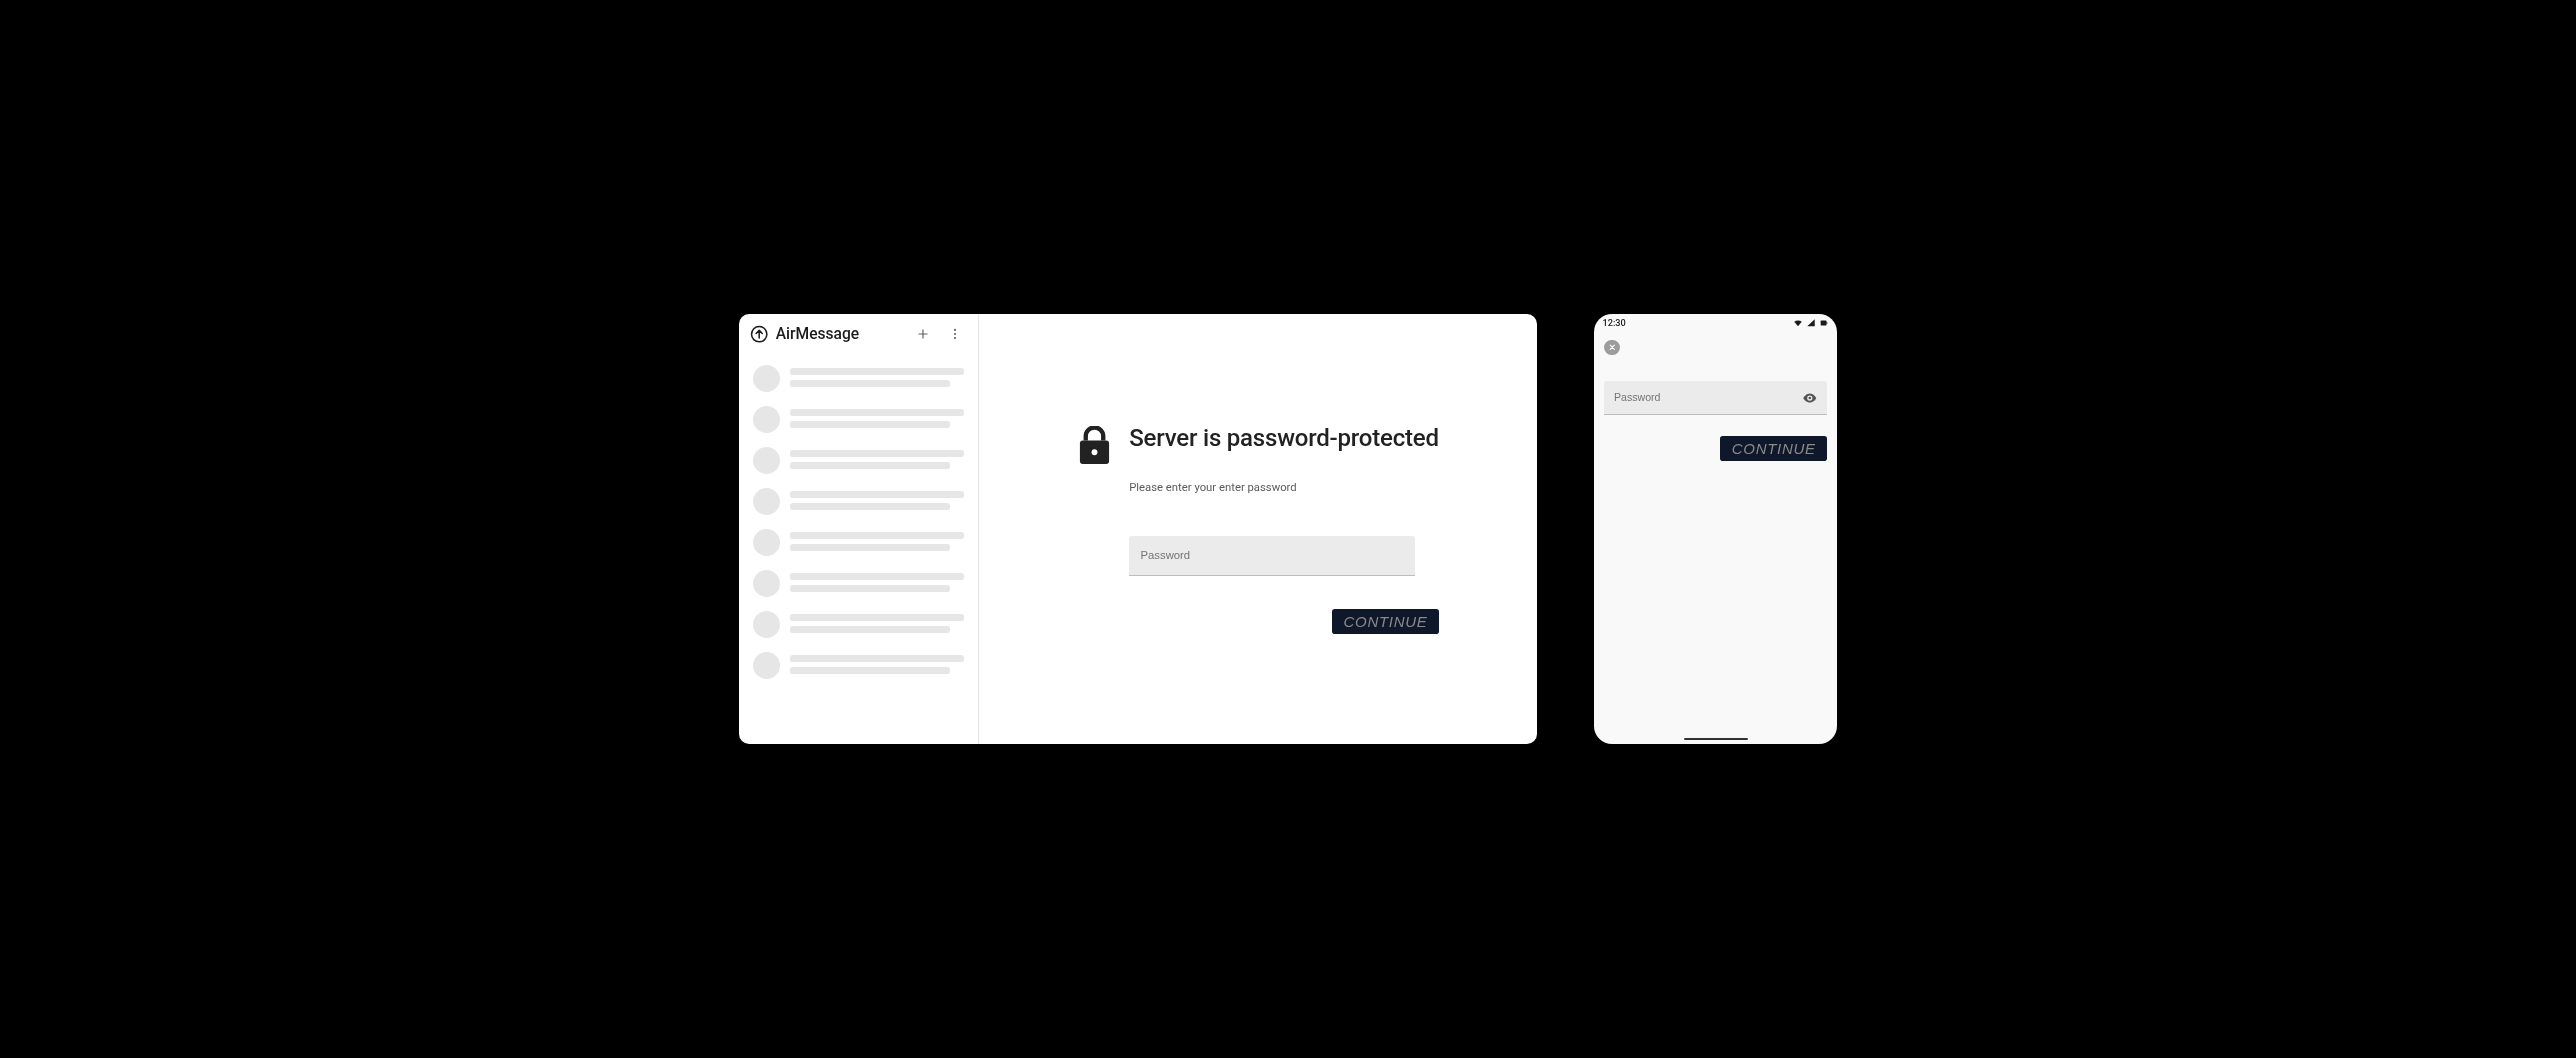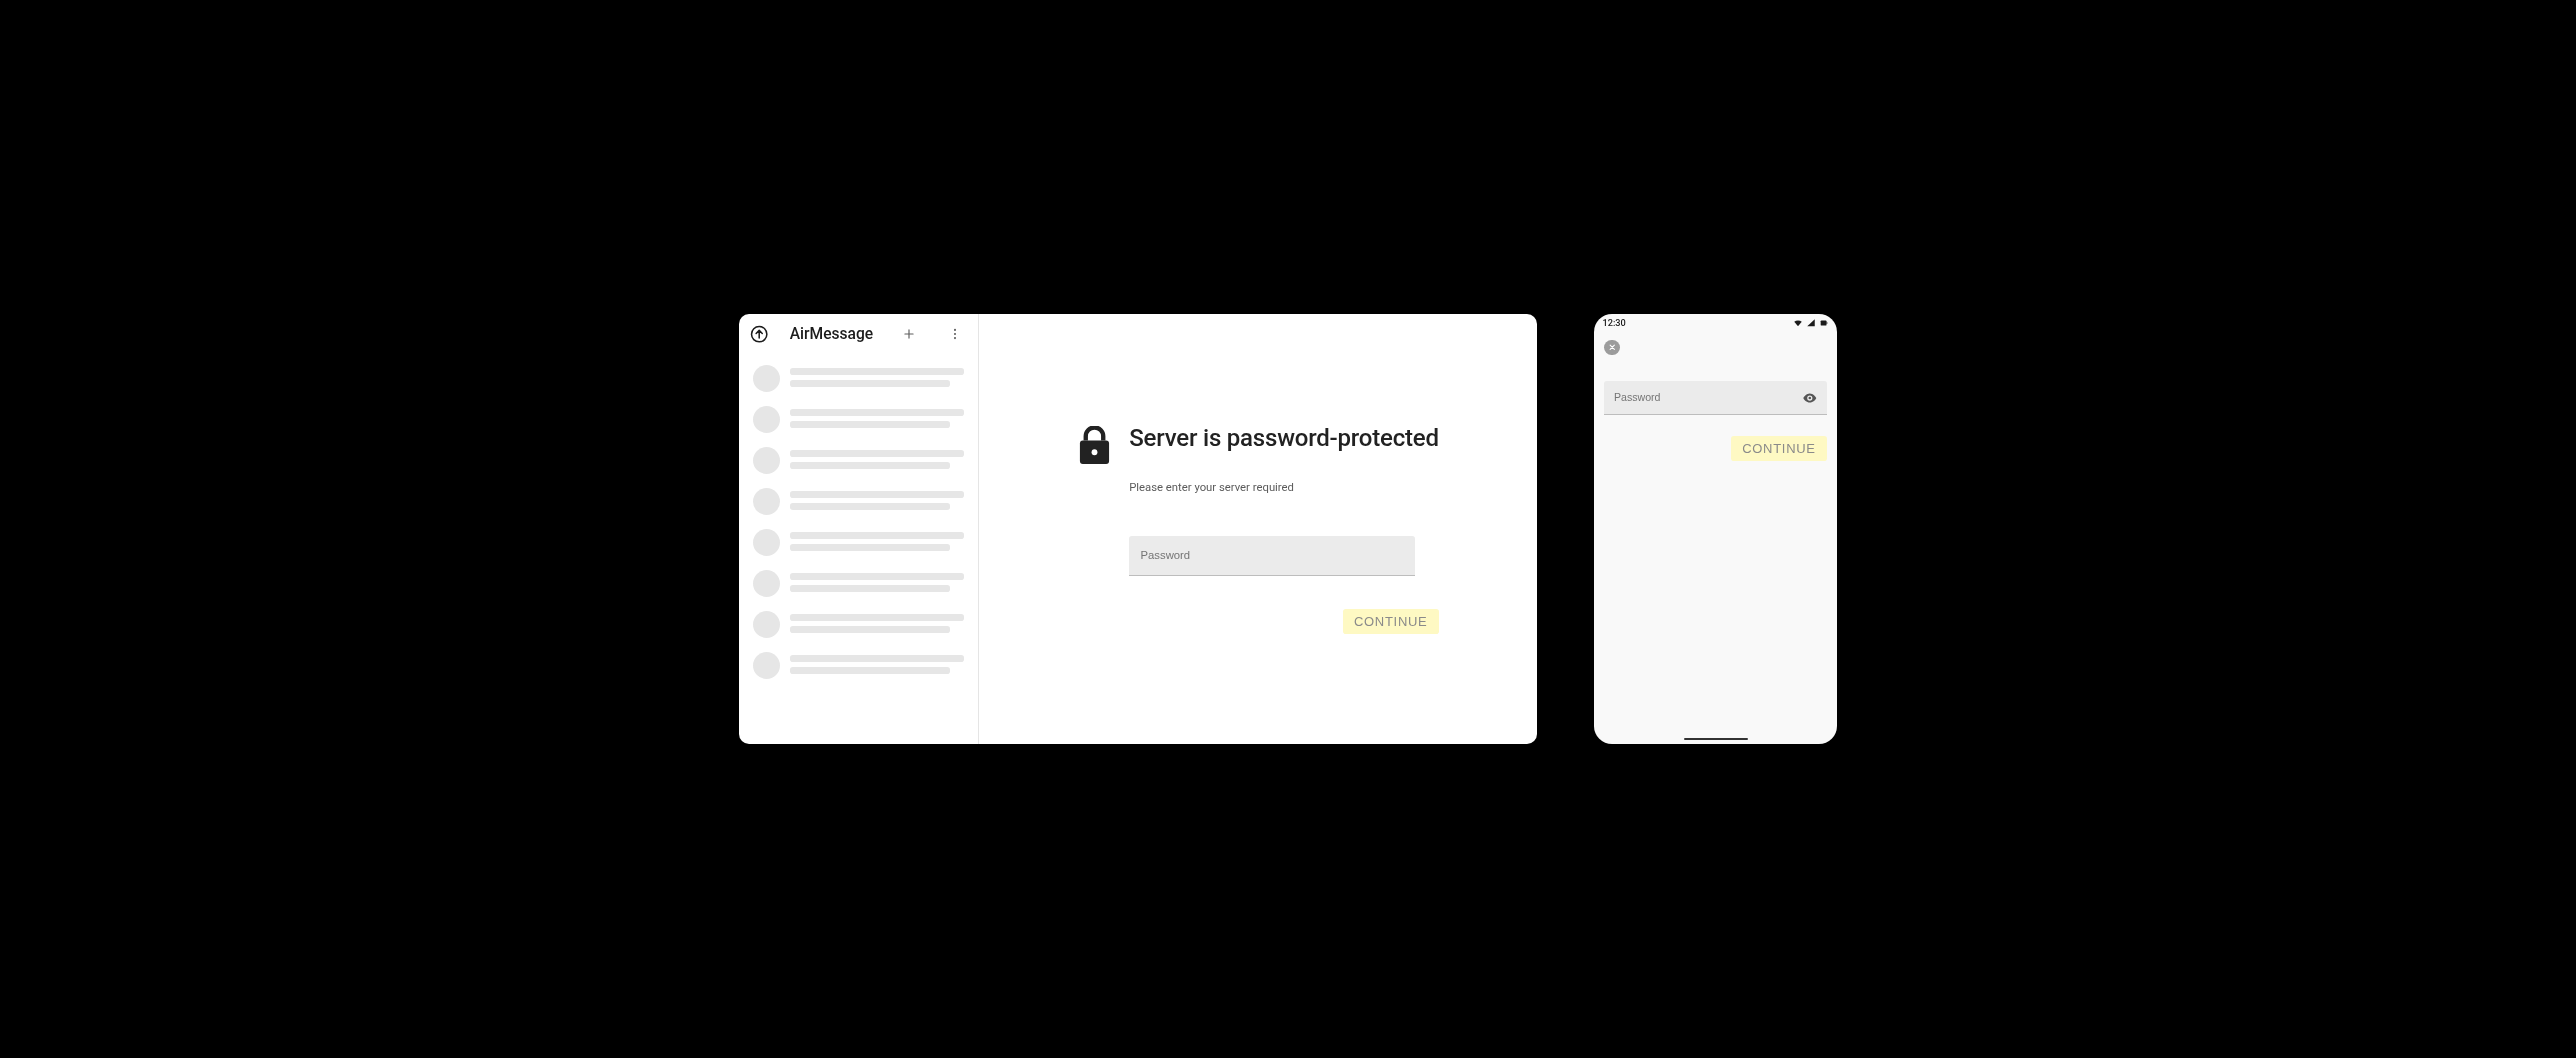--- a/index.html
+++ b/index.html
@@ -26,21 +26,21 @@
   }
   .sidebar {
     width: 240px;
     border-right: 0.7px solid #e5e5e5;
     display: flex;
     flex-direction: column;
   }
   .sidebar-header {
     display: flex;
     align-items: center;
-    gap: 21px;
+    gap: 7px;
     padding: 7px 10px 5.7px 11.3px;
   }
   .app-icon {
     width: 18.4px; height: 18.4px;
     color: #1c1c1c;
   }
   .app-title {
     font-size: 15.6px;
     font-weight: 500;
     color: #1c1c1c;
@@ -132,26 +132,27 @@
   .btn-row {
     margin-top: 11.3px;
     display: flex;
     justify-content: flex-end;
   }
   .continue-btn {
     height: 25.5px;
     padding: 0 11.3px;
     border: none;
     border-radius: 2.8px;
-    background: #fef9c3;
+    background: #0f172a;
     color: #8a8a8a;
-    font-size: 13px;
+    font-size: 15px;
     letter-spacing: 0.7px;
     font-weight: 500;
     cursor: pointer;
+    font-style: italic;
   }
 
   
   .mobile-device {
     width: 243px;
     height: 430px;
     background: #f9f9f9;
     border-radius: 18px;
     display: flex;
     flex-direction: column;
@@ -342,21 +343,21 @@
     <div class="center-content">
       <span class="lock-big">
         <svg viewBox="0 0 24 28" fill="currentColor">
           <path d="M6 10V7a6 6 0 0 1 12 0v3" fill="none" stroke="currentColor" stroke-width="3"></path>
           <rect x="2" y="10" width="20" height="16" rx="2"></rect>
           <circle cx="12" cy="18" r="2" fill="#fff"></circle>
         </svg>
       </span>
       <div class="center-right">
         <h1 class="main-title">Server is password-protected</h1>
-        <p class="main-sub">Please enter your server required</p>
+        <p class="main-sub">Please enter your enter password</p>
         <input type="password" class="pw-input" placeholder="Password" style="">
         <div class="btn-row">
           <button class="continue-btn">CONTINUE</button>
         </div>
       </div>
     </div>
   </main>
 </div>
 
 <div class="mobile-device">

